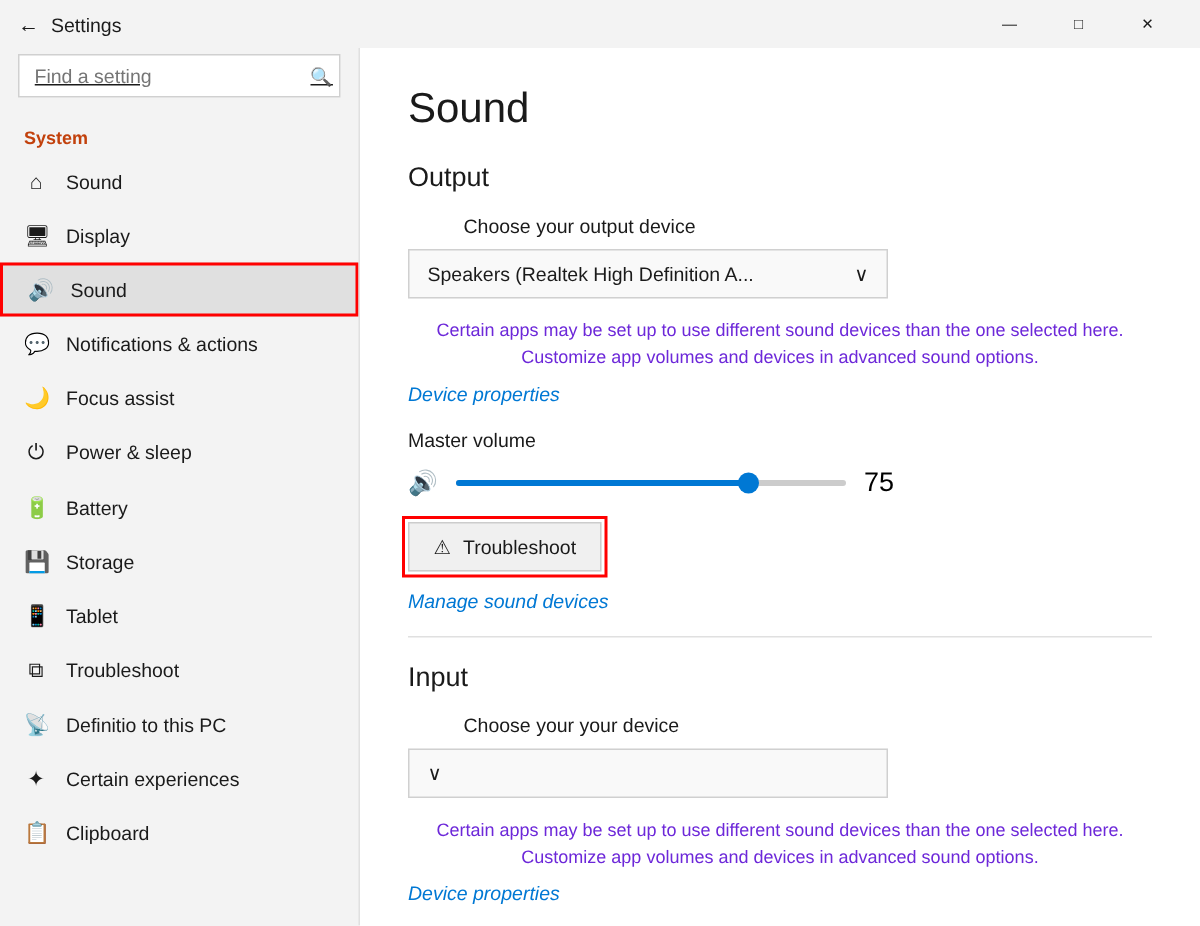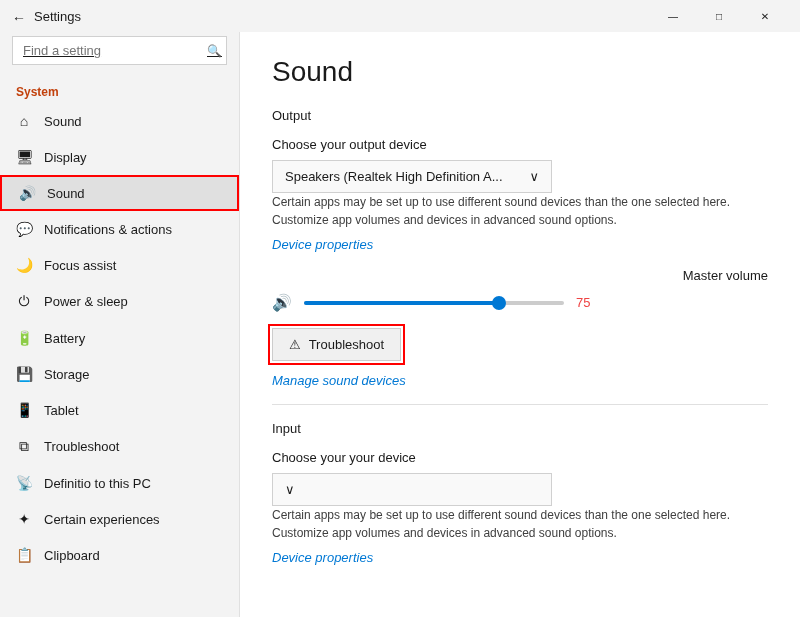--- a/index.html
+++ b/index.html
@@ -76,53 +76,54 @@
     
     .content {
       flex: 1;
       background: white;
       overflow-y: auto;
       padding: 24px 32px;
     }
 
     .page-title { font-size: 28px; font-weight: 300; color: #1a1a1a; margin-bottom: 20px; }
 
-    .section-title { font-size: 13px; font-weight: 400; color: #1a1a1a; margin-bottom: 14px; margin-top: 8px; }
-
-    .label-text { font-size: 13px; color: #1a1a1a; margin-bottom: 8px; }
+    .section-title { font-size: 18px; font-weight: 400; color: #1a1a1a; margin-bottom: 14px; margin-top: 8px; }
+
+    .label-text { font-size: 13px; color: #1a1a1a; margin-bottom: 8px; margin-left: 37px; }
 
     .dropdown-select {
       display: flex; align-items: center; justify-content: space-between;
       border: 1px solid #d0d0d0;
       background: #f9f9f9;
       padding: 8px 12px;
-      width: 280px;
+      width: 320px;
       cursor: pointer;
       font-size: 13px; color: #1a1a1a;
-    }
-
-    .desc-text { font-size: 12px; color: #404040; line-height: 1.5; max-width: 520px; margin-bottom: 8px; }
+      margin-bottom: 12px;
+    }
+
+    .desc-text { font-size: 12px; color: #6d28d9; line-height: 1.5; max-width: 520px; margin-bottom: 8px; text-align: center; }
 
     .link-text { font-size: 13px; color: #0078d4; cursor: pointer; margin-bottom: 16px; font-style: italic; }
 
     .volume-section { margin-bottom: 16px; }
-    .volume-label { font-size: 13px; color: #1a1a1a; margin-bottom: 10px; text-align: right; }
+    .volume-label { font-size: 13px; color: #1a1a1a; margin-bottom: 10px; }
     .volume-row { display: flex; align-items: center; gap: 12px; }
     .volume-icon { font-size: 16px; }
     .slider-track {
       flex: 1; height: 4px; background: #ccc;
       position: relative; border-radius: 2px; max-width: 260px;
     }
     .slider-fill { height: 100%; background: #0078d4; border-radius: 2px; width: 75%; }
     .slider-thumb {
       width: 14px; height: 14px; background: #0078d4; border-radius: 50%;
       position: absolute; top: -5px; left: calc(75% - 7px);
       cursor: pointer;
     }
-    .volume-value { font-size: 13px; color: #ef4444; width: 30px; }
+    .volume-value { font-size: 18px; color: #000000; width: 30px; }
 
     .troubleshoot-btn {
       display: flex; align-items: center; gap: 8px;
       border: 1px solid #ccc;
       background: #f0f0f0;
       padding: 8px 16px;
       cursor: pointer; font-size: 13px; color: #1a1a1a;
       margin-bottom: 12px;
       outline: 2px solid red;
       outline-offset: 2px;

